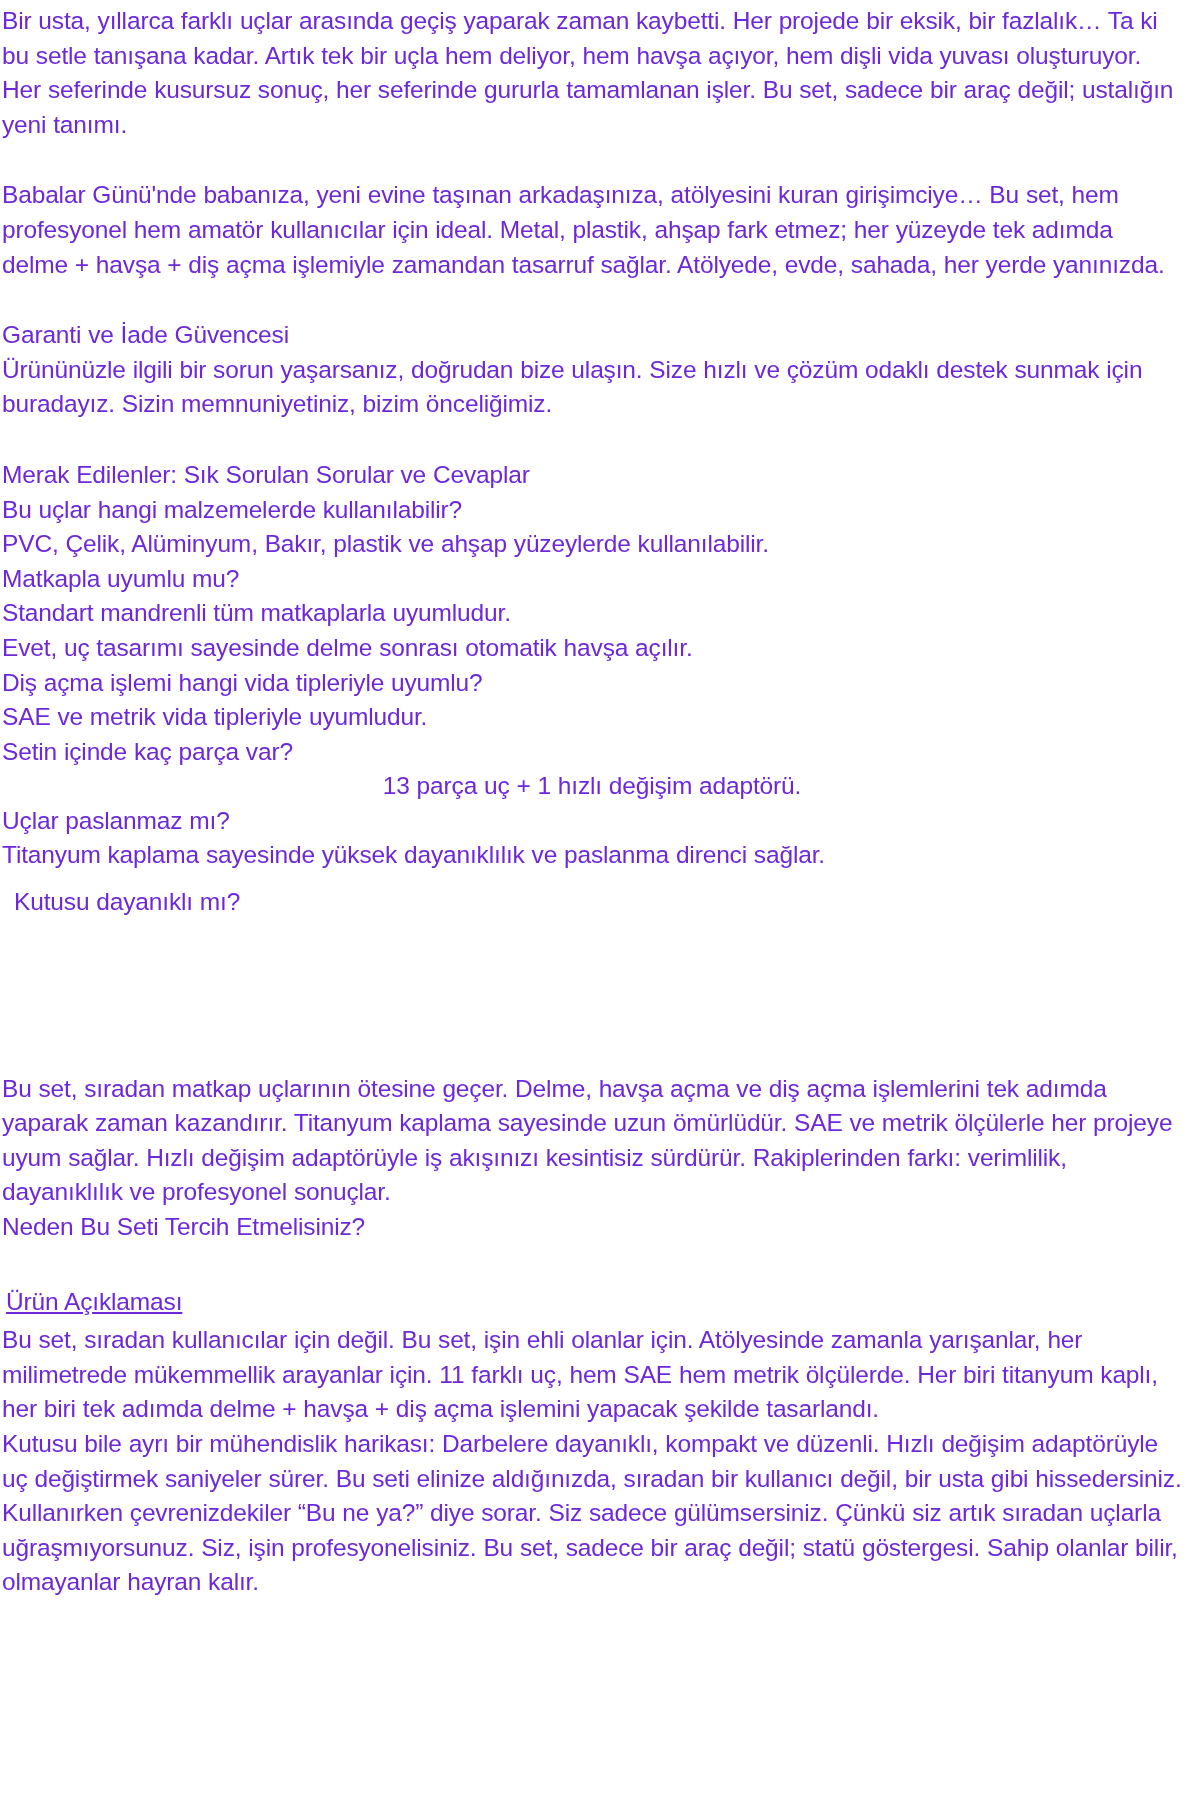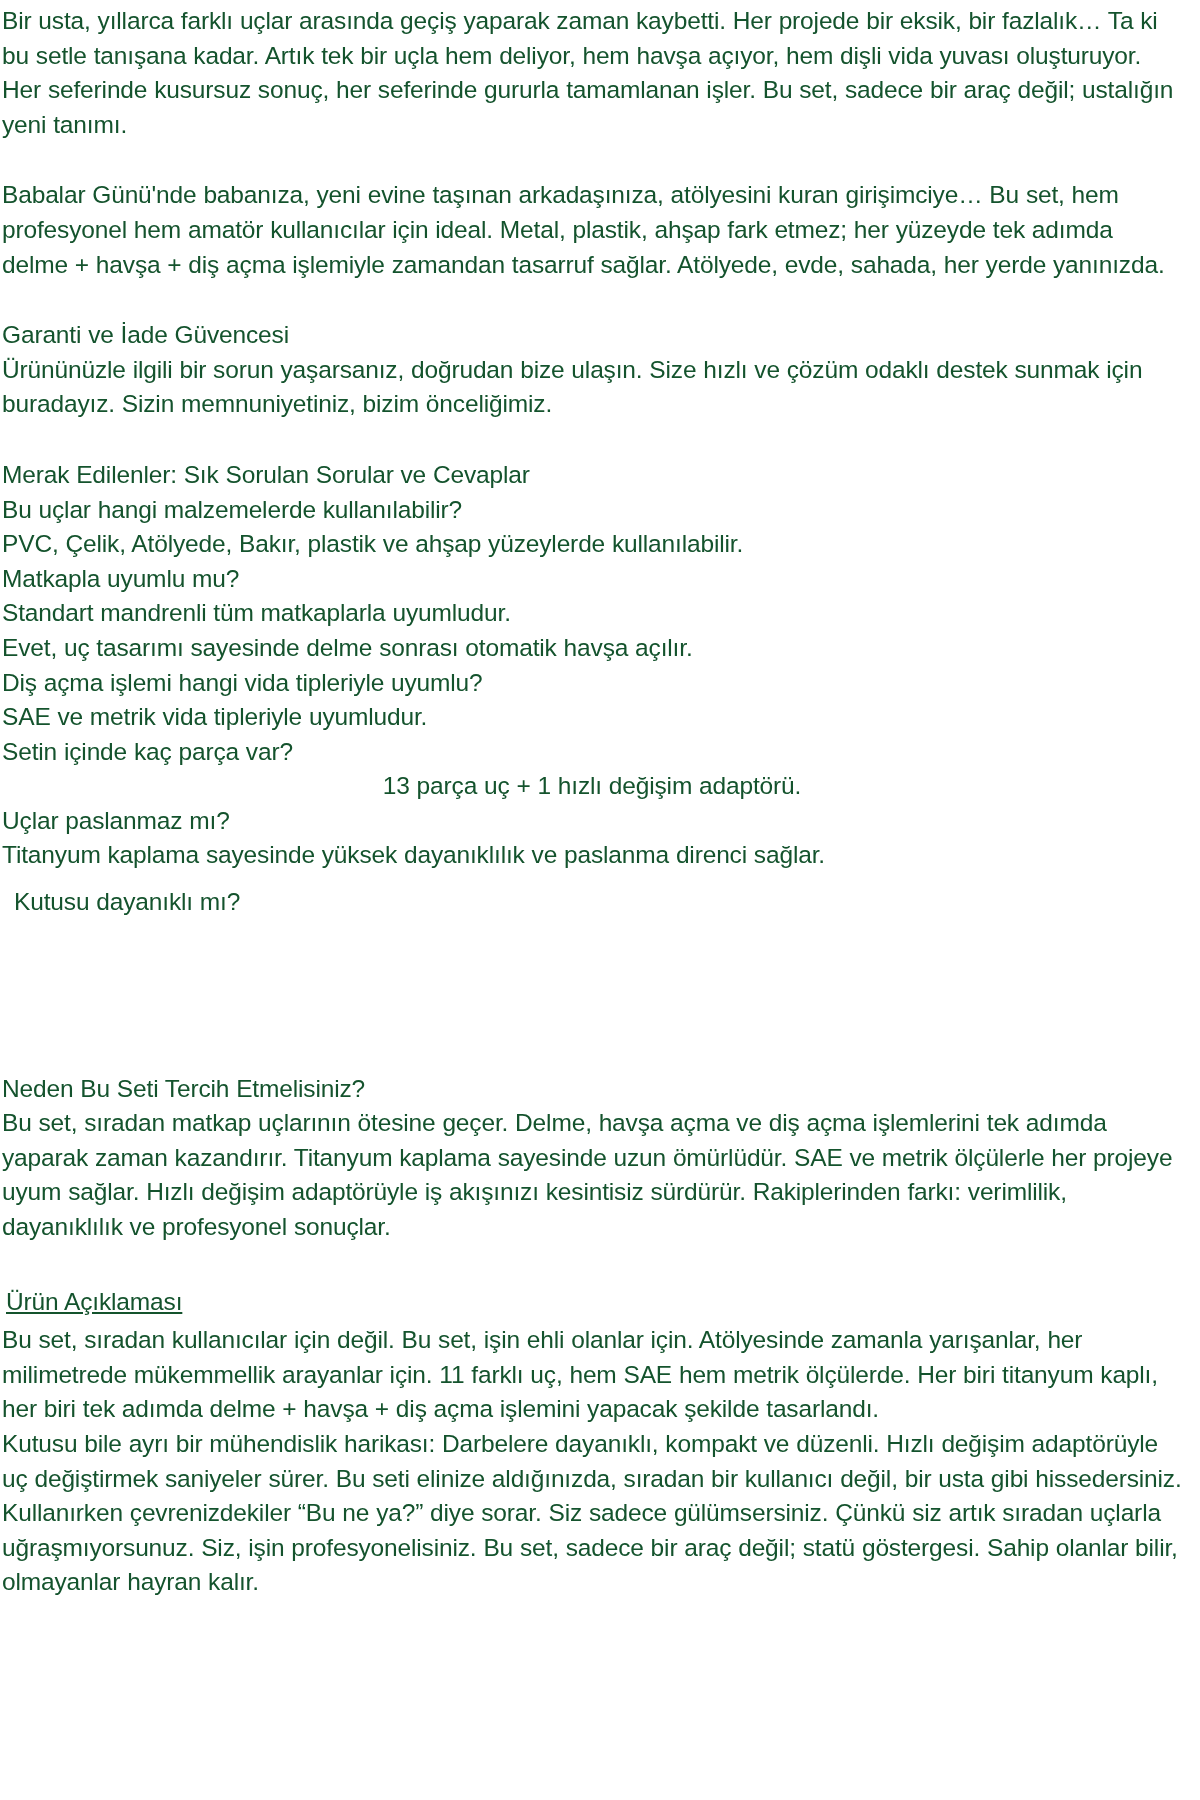--- a/index.html
+++ b/index.html
@@ -20,21 +20,21 @@
     width: 1200px;
     min-height: 1800px;
     background: #ffffff;
     padding: 4px 18px 0 2px;
   }
   .block {
     font-size: 24.5px;
     line-height: 34.6px;
     letter-spacing: -0.15px;
     word-spacing: 0.2px;
-    color: #14532d;
+    color: #6d28d9;
     white-space: pre-wrap;
     text-align: left;
     max-width: 1182px;
   }
   .gap-md { height: 36px; }
   .gap-xl { height: 104px; }
   .spacer { width: 100%; }
 </style>
 </head>
 <body>
@@ -51,40 +51,40 @@
 
   <p class="block" style="margin: 0px;">Garanti ve İade Güvencesi</p>
   <p class="block" style="margin: 0px;">Ürününüzle ilgili bir sorun yaşarsanız, doğrudan bize ulaşın. Size hızlı ve çözüm odaklı destek sunmak için buradayız. Sizin memnuniyetiniz, bizim önceliğimiz.</p>
 
   <div class="spacer gap-md"></div>
 
   <p class="block" style="margin: 0px;">Merak Edilenler: Sık Sorulan Sorular ve Cevaplar</p>
 
   <div>
     <p class="block" style="margin: 0px;">Bu uçlar hangi malzemelerde kullanılabilir?</p>
-    <p class="block" style="margin: 0px;">PVC, Çelik, Atölyede, Bakır, plastik ve ahşap yüzeylerde kullanılabilir.</p>
+    <p class="block" style="margin: 0px;">PVC, Çelik, Alüminyum, Bakır, plastik ve ahşap yüzeylerde kullanılabilir.</p>
     <p class="block" style="margin: 0px;">Matkapla uyumlu mu?</p>
     <p class="block" style="margin: 0px;">Standart mandrenli tüm matkaplarla uyumludur.</p>
     <p class="block" style="margin: 0px;">Evet, uç tasarımı sayesinde delme sonrası otomatik havşa açılır.</p>
     <p class="block" style="margin: 0px;">Diş açma işlemi hangi vida tipleriyle uyumlu?</p>
     <p class="block" style="margin: 0px;">SAE ve metrik vida tipleriyle uyumludur.</p>
     <p class="block" style="margin: 0px;">Setin içinde kaç parça var?</p>
     <p class="block" style="margin: 0px; text-align: center;">13 parça uç + 1 hızlı değişim adaptörü.</p>
     <p class="block" style="margin: 0px;">Uçlar paslanmaz mı?</p>
     <p class="block" style="margin: 0px;">Titanyum kaplama sayesinde yüksek dayanıklılık ve paslanma direnci sağlar.</p>
     <p class="block" style="margin: 12px;">Kutusu dayanıklı mı?</p>
   </div>
 
   <div class="spacer gap-md"></div>
 
 
   <div class="spacer gap-xl"></div>
 
+  <p class="block" style="margin: 0px;">Bu set, sıradan matkap uçlarının ötesine geçer. Delme, havşa açma ve diş açma işlemlerini tek adımda yaparak zaman kazandırır. Titanyum kaplama sayesinde uzun ömürlüdür. SAE ve metrik ölçülerle her projeye uyum sağlar. Hızlı değişim adaptörüyle iş akışınızı kesintisiz sürdürür. Rakiplerinden farkı: verimlilik, dayanıklılık ve profesyonel sonuçlar.</p>
   <p class="block" style="margin: 0px;">Neden Bu Seti Tercih Etmelisiniz?</p>
-  <p class="block" style="margin: 0px;">Bu set, sıradan matkap uçlarının ötesine geçer. Delme, havşa açma ve diş açma işlemlerini tek adımda yaparak zaman kazandırır. Titanyum kaplama sayesinde uzun ömürlüdür. SAE ve metrik ölçülerle her projeye uyum sağlar. Hızlı değişim adaptörüyle iş akışınızı kesintisiz sürdürür. Rakiplerinden farkı: verimlilik, dayanıklılık ve profesyonel sonuçlar.</p>
 
   <div class="spacer gap-md"></div>
 
   <p class="block" style="margin: 4px; text-decoration: underline;">Ürün Açıklaması</p>
   <p class="block" style="margin: 0px;">Bu set, sıradan kullanıcılar için değil. Bu set, işin ehli olanlar için. Atölyesinde zamanla yarışanlar, her milimetrede mükemmellik arayanlar için. 11 farklı uç, hem SAE hem metrik ölçülerde. Her biri titanyum kaplı, her biri tek adımda delme + havşa + diş açma işlemini yapacak şekilde tasarlandı.</p>
   <p class="block" style="margin: 0px;">Kutusu bile ayrı bir mühendislik harikası: Darbelere dayanıklı, kompakt ve düzenli. Hızlı değişim adaptörüyle uç değiştirmek saniyeler sürer. Bu seti elinize aldığınızda, sıradan bir kullanıcı değil, bir usta gibi hissedersiniz.</p>
   <p class="block" style="margin: 0px;">Kullanırken çevrenizdekiler “Bu ne ya?” diye sorar. Siz sadece gülümsersiniz. Çünkü siz artık sıradan uçlarla uğraşmıyorsunuz. Siz, işin profesyonelisiniz. Bu set, sadece bir araç değil; statü göstergesi. Sahip olanlar bilir, olmayanlar hayran kalır.</p>
 
 </div>
 

